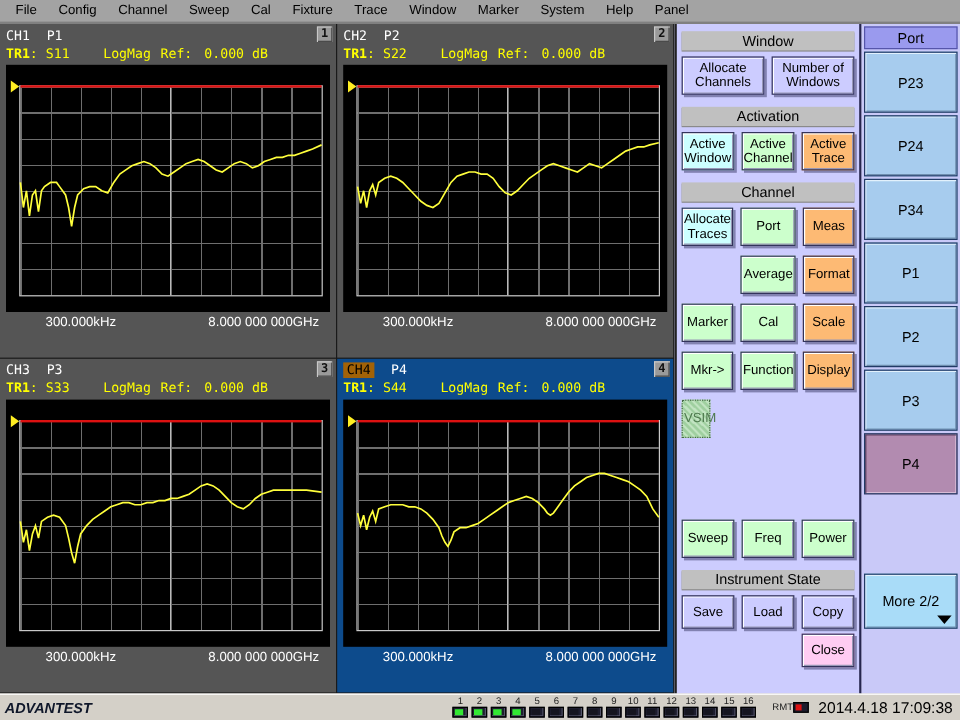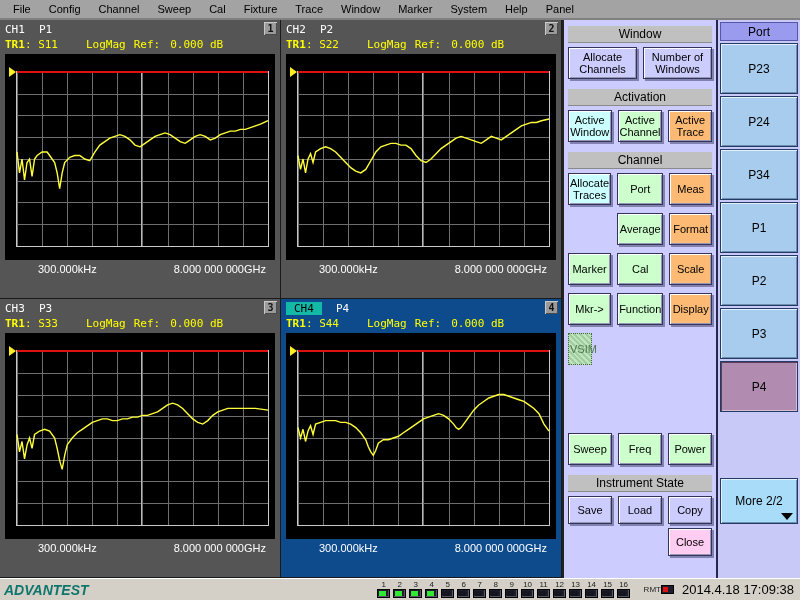--- a/index.html
+++ b/index.html
@@ -15,21 +15,21 @@
   .main { display:flex; height:558px; }
   .win-area { width:562px; background:#1a1a1a; display:grid;
               grid-template-columns:280px 280px; grid-template-rows:278px 278px; gap:1px; padding-right:1px; }
 
   
   .win { background:#555555; position:relative; padding:1px 0; }
   .win.active { background:#0d4b8c; }
   .win-title { height:15px; display:flex; align-items:center; padding:1px 6px 0 5px;
                font-family:"DejaVu Sans Mono", monospace; font-size:11px; color:#fff; }
   .ch-label { color:#fff; }
-  .win.active .ch-label { background:#14b8a6; color:#000; padding:0 8px; }
+  .win.active .ch-label { background:#a16207; color:#000; padding:0 3px; }
   .port-label { margin-left:14px; }
   .corner-num { position:absolute; top:2px; right:3px; width:13px; height:13px; background:#9a9a9a;
                 color:#111; font-size:10px; font-weight:bold; text-align:center; line-height:13px;
                 box-shadow:inset 1px 1px 0 #c8c8c8, inset -1px -1px 0 #4a4a4a; }
   .trace-line { height:17px; display:flex; align-items:center; padding:0 5px;
                 font-family:"DejaVu Sans Mono", monospace; font-size:11px; color:#ffff00; white-space:pre; }
   .trace-line .tr { font-weight:bold; }
   .plot { position:relative; background:#000; margin:1px 5px 0 5px; height:206px; }
   .grid { position:absolute; left:11px; right:6px; top:17px; bottom:13px;
           border:1px solid #c9c9c9;
@@ -77,21 +77,21 @@
   .pbtn.selected { background:#b28bb0; box-shadow:inset 1px 1px 0 #5d3f5c, inset -1px -1px 0 #d8bcd6; }
   .port-gap { height:56px; }
   .pbtn.small { height:46px; }
   .pbtn.more { height:46px; margin-top:8px; background:#a9dcf8; position:relative; }
   .more-tri { position:absolute; right:4px; bottom:3px; width:0; height:0;
               border-top:7px solid #000; border-left:6px solid transparent; border-right:6px solid transparent; }
 
   
   .statusbar { height:22px; background:#d4d0c8; border-top:1px solid #fff; display:flex; align-items:center;
                padding:0 4px; position:relative; }
-  .logo { font-size:14px; font-weight:bold; font-style:italic; color:#0f766e; letter-spacing:0px;
+  .logo { font-size:12px; font-weight:bold; font-style:italic; color:#0f172a; letter-spacing:0px;
           font-family:"Liberation Sans", sans-serif; }
   .ind-wrap { display:flex; margin-left:auto; }
   .ind { width:16px; display:flex; flex-direction:column; align-items:center; }
   .ind-num { font-size:8px; color:#222; line-height:8px; }
   .ind-box { width:13px; height:9px; background:#1d1d2e; border:1px solid #000;
              box-shadow:inset -1px -1px 0 #55556a; display:flex; align-items:center; padding-left:1px; }
   .ind-lamp { width:7px; height:5px; background:#15151f; }
   .ind.lit .ind-lamp { background:#33e833; }
   .rmt { display:flex; align-items:center; margin:0 8px 0 12px; }
   .rmt-label { font-size:8px; color:#222; line-height:8px; }

